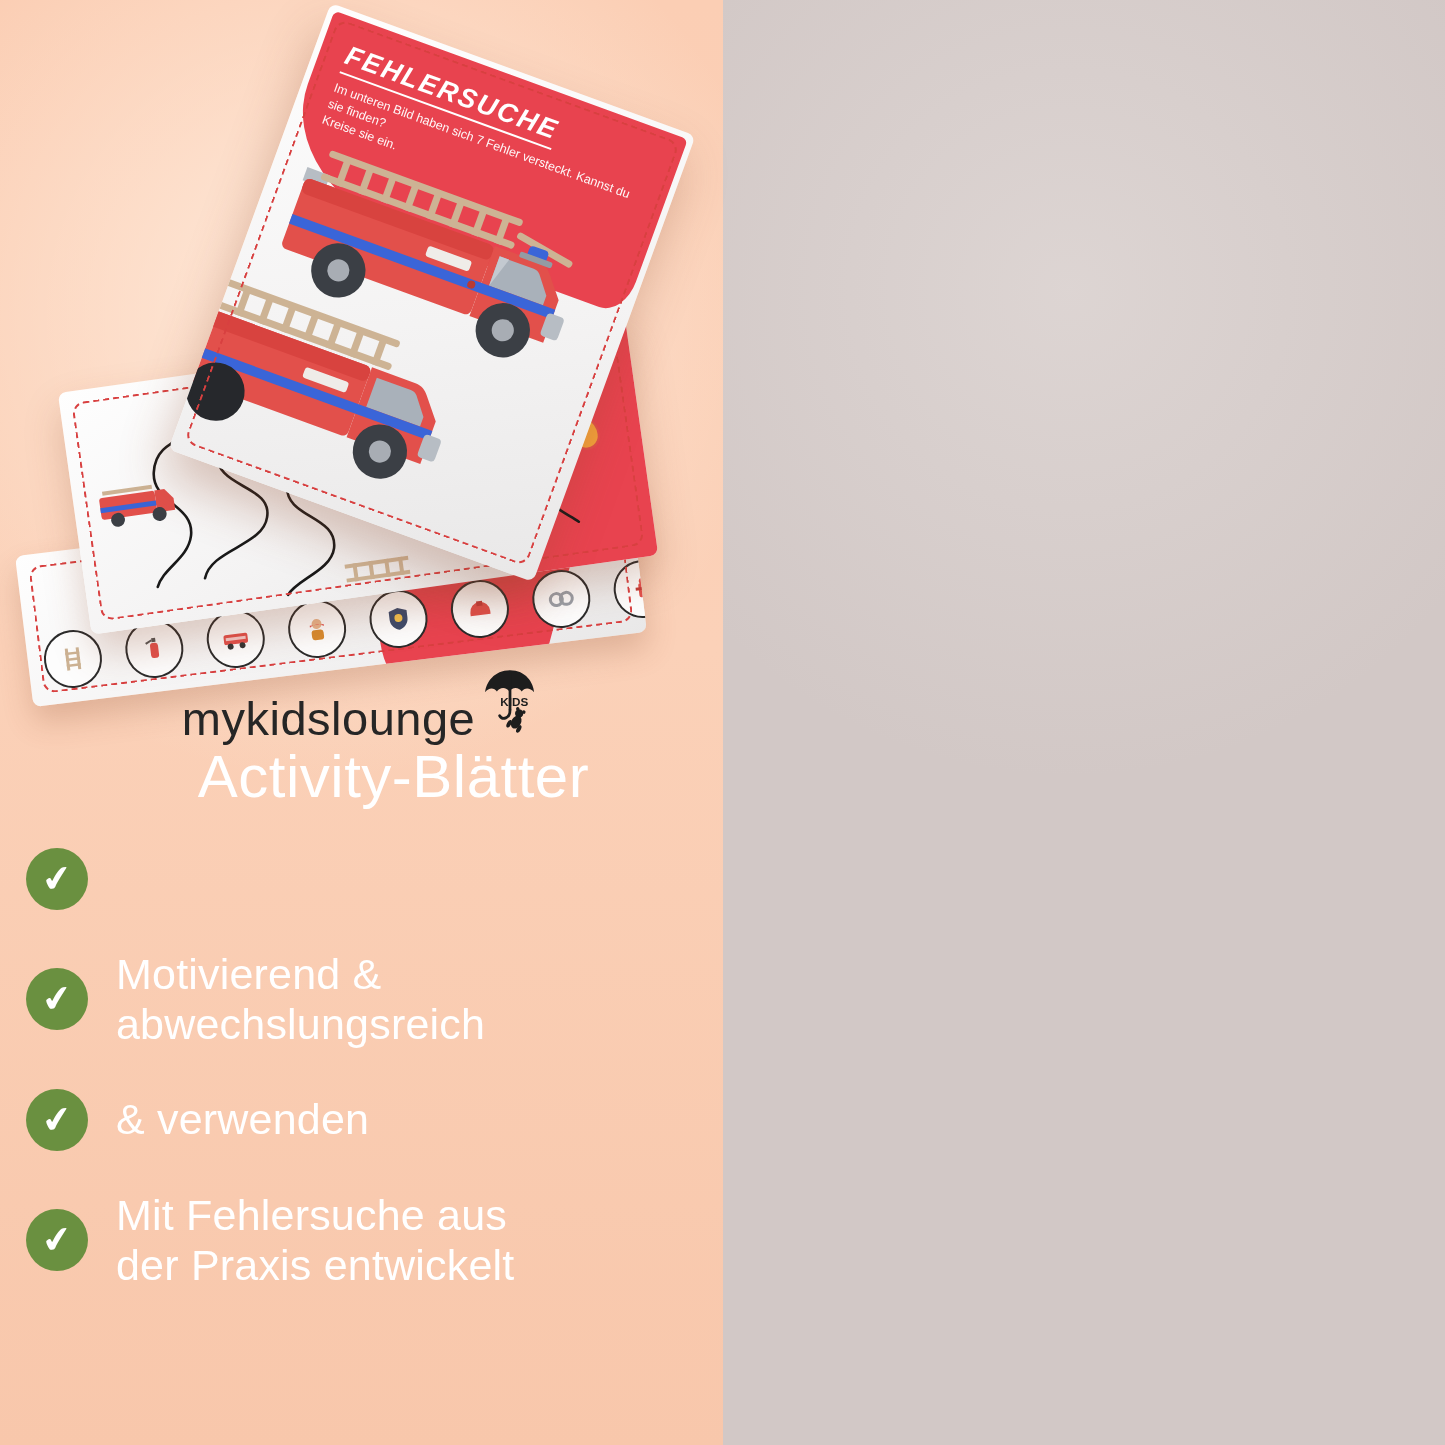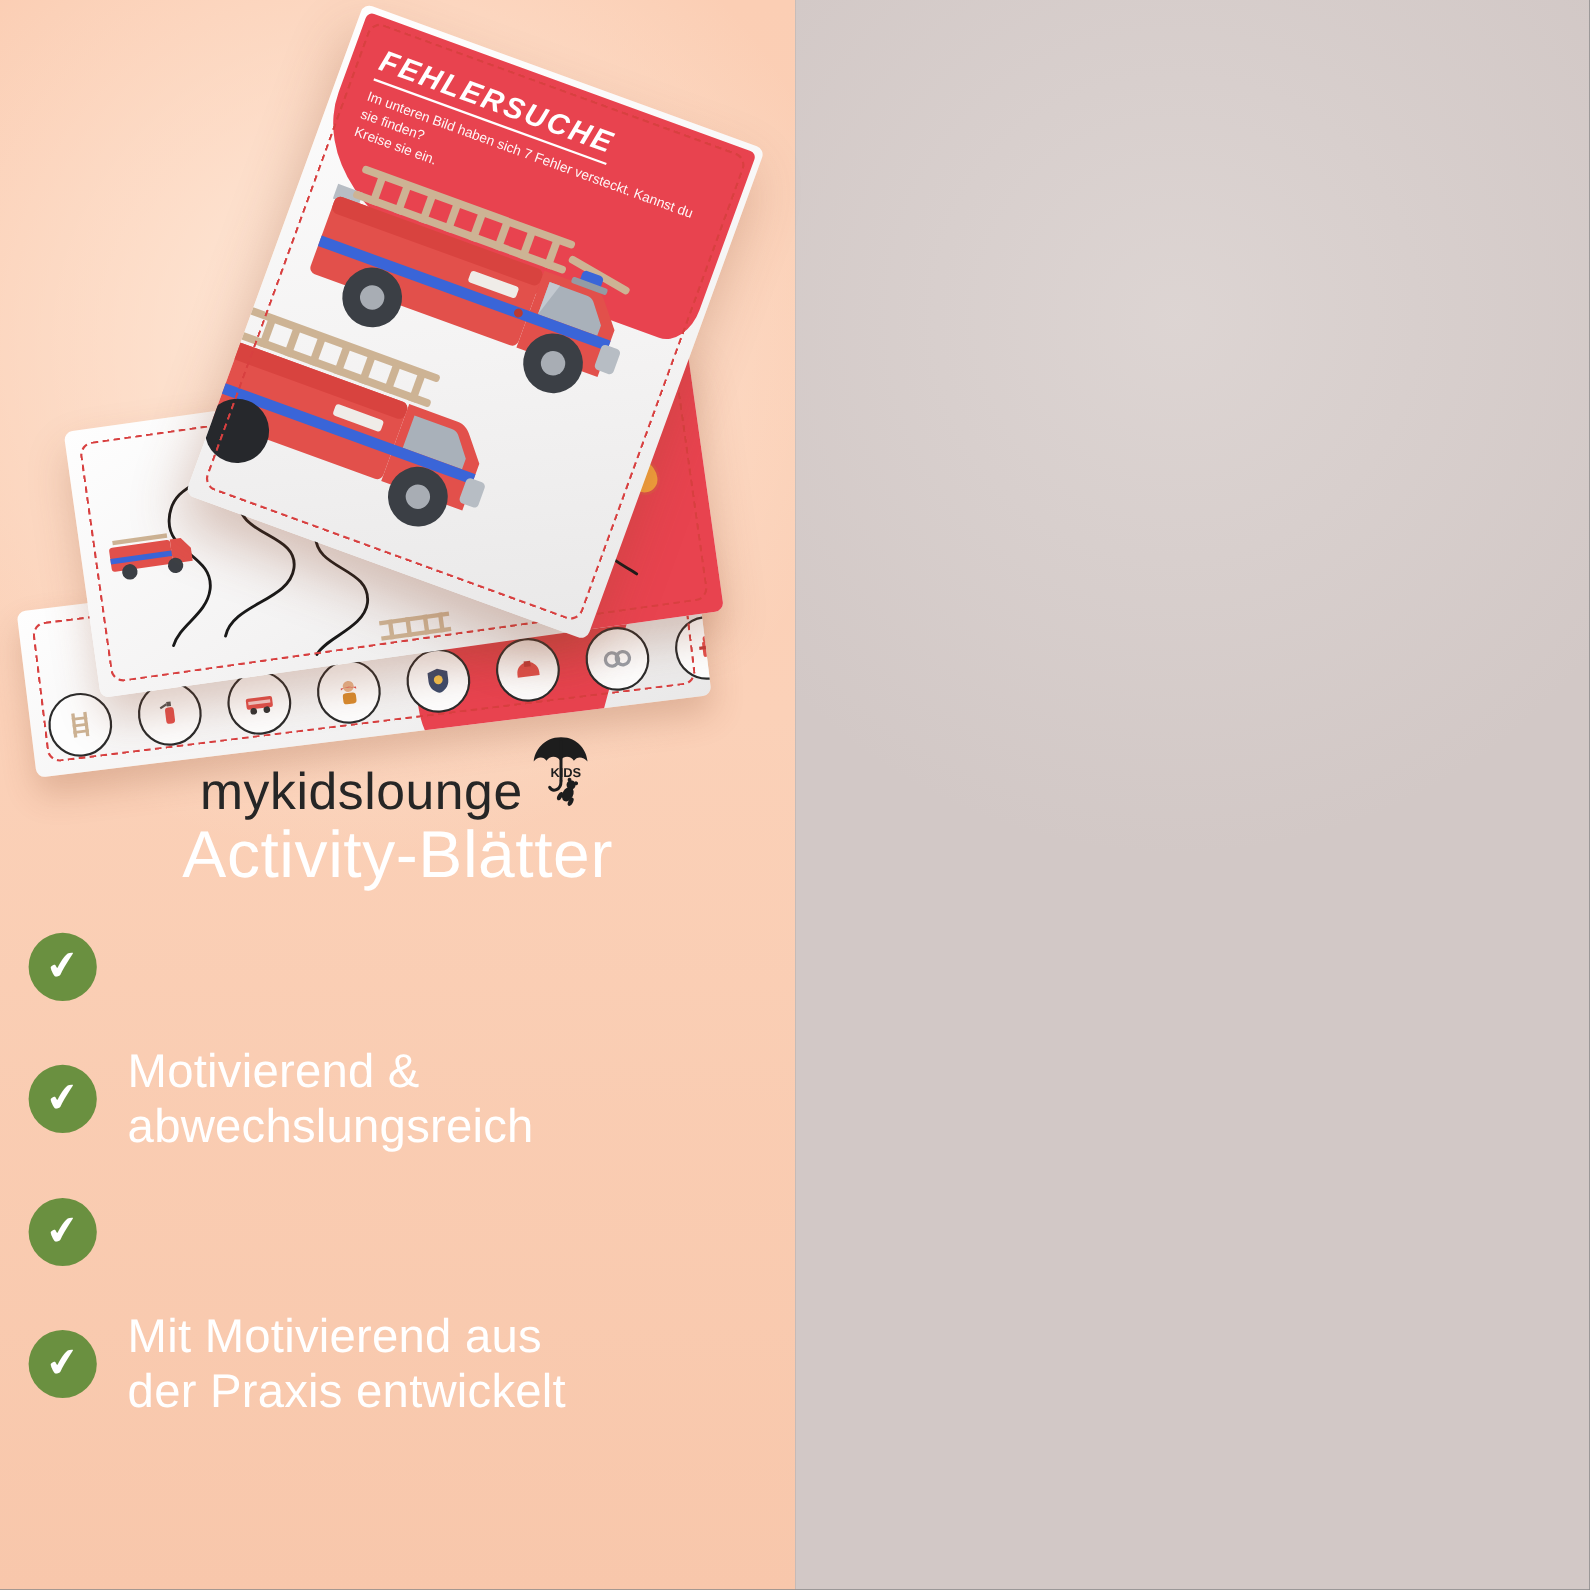--- a/index.html
+++ b/index.html
@@ -55,21 +55,21 @@
   .row2{left:16px;top:80px;}
   .mini-circle{width:54px;height:54px;border:2.5px solid #2b2b2b;border-radius:50%;
     background:#fdfdfd;display:flex;align-items:center;justify-content:center;flex:0 0 auto;}
 
   
   .brand-row{position:absolute;left:0;top:672px;width:723px;display:flex;justify-content:center;
     align-items:flex-end;gap:4px;z-index:5;}
   .brand-text{font-size:47px;color:#262626;letter-spacing:.5px;margin-top:16px;}
   .logo{width:62px;height:84px;margin-top:-10px;}
   .panel-heading{position:absolute;width:723px;text-align:center;color:#fff;font-size:60px;
-    line-height:1.07;letter-spacing:.5px;z-index:5;}
+    line-height:1.07;letter-spacing:.5px;z-index:5;padding-left:32px;}
   .heading-left{left:0;top:745px;}
   .benefits{position:absolute;width:690px;z-index:5;}
   .benefits-left{left:26px;top:848px;}
   .benefit{display:flex;align-items:center;gap:28px;margin-bottom:39px;}
   .badge{width:62px;height:62px;border-radius:50%;display:flex;align-items:center;justify-content:center;flex:0 0 auto;}
   .badge-green{background:#6a9040;}
   .badge span{color:#fff;font-size:36px;font-family:"DejaVu Sans",sans-serif;transform:rotate(-8deg);line-height:1;}
   .benefit-text{color:#fff;font-size:43px;line-height:1.17;letter-spacing:.2px;}
 </style>
 </head>
@@ -339,28 +339,29 @@
         <div class="benefit-text">
             <div>Motivierend &amp;</div>
             <div>abwechslungsreich</div>
           </div>
       </div>
       <div class="benefit">
         <div class="badge badge-green">
             <span>✔</span>
           </div>
         <div class="benefit-text">
+            <div>&amp; verwenden</div>
           </div>
       </div>
       <div class="benefit">
         <div class="badge badge-green">
             <span>✔</span>
           </div>
         <div class="benefit-text">
-            <div>Mit Motivierend aus</div>
+            <div>Mit Fehlersuche aus</div>
             <div>der Praxis entwickelt</div>
           </div>
       </div>
     </div>
   </div>
 
   <div class="half half-right">
 
     
 

